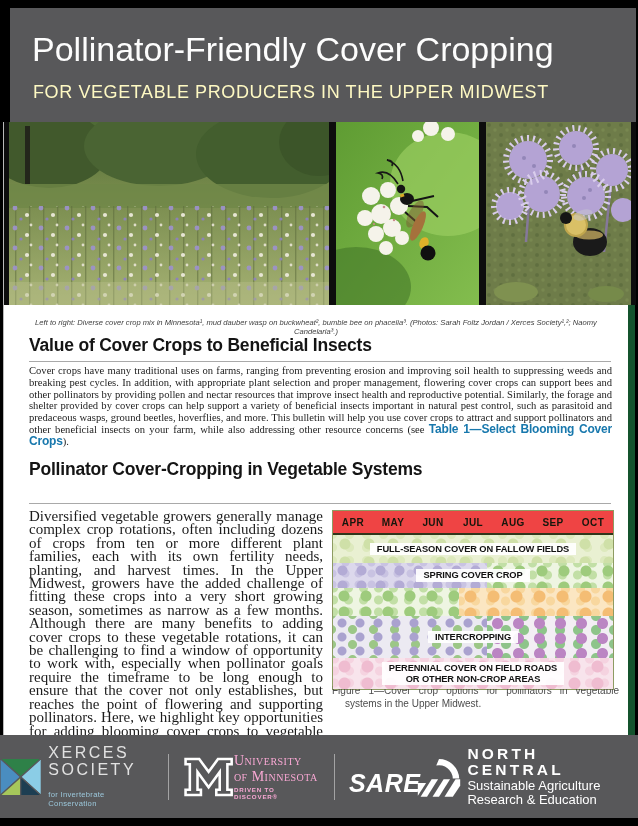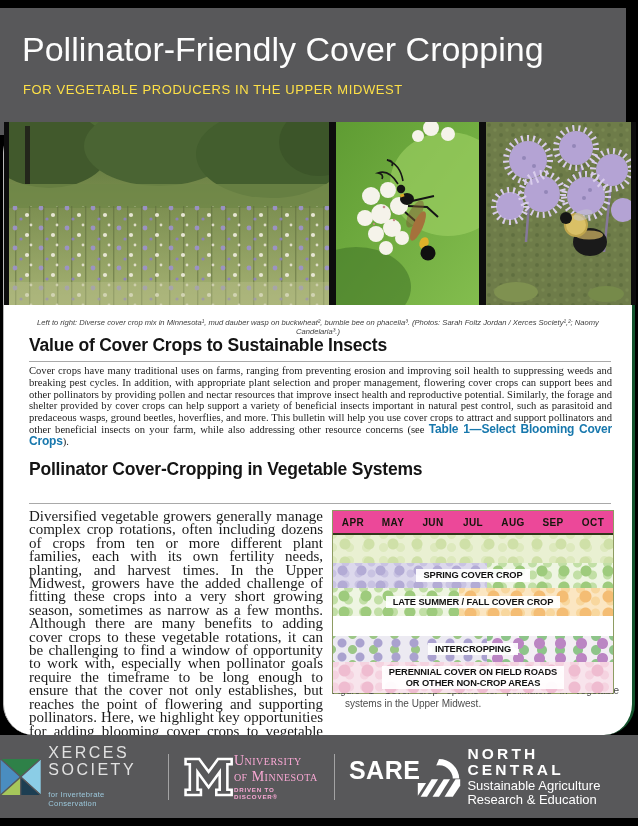--- a/index.html
+++ b/index.html
@@ -1,25 +1,25 @@
 <!DOCTYPE html>
 <html><head>
 <meta charset="utf-8">
 <style>
   html,body{margin:0;padding:0;}
   body{background:#222;font-family:"Liberation Sans",sans-serif;}
   #page{position:relative;width:638px;height:826px;background:#000;overflow:hidden;}
 
   
-  .hdr{position:absolute;left:0;top:8px;width:626px;height:127px;background:#58585a;box-sizing:border-box;}
+  .hdr{position:absolute;left:10px;top:8px;width:626px;height:127px;background:#58585a;box-sizing:border-box;}
   .hdr h1{margin:0;position:absolute;left:22px;top:22px;font-size:34px;font-weight:300;color:#fdfdfd;letter-spacing:0px;font-family:"Liberation Sans",sans-serif;}
-  .hdr h2{margin:0;position:absolute;left:23px;top:74px;font-size:13px;font-weight:300;color:#fde047;letter-spacing:0.6px;}
-
-  
-  .content{position:absolute;left:3px;top:122px;width:632px;height:613px;background:#fff;border-left:1px solid #b9b9b9;border-right:3px solid #14532d;box-sizing:border-box;border-radius:31px;}
+  .hdr h2{margin:0;position:absolute;left:23px;top:74px;font-size:18px;font-weight:300;color:#fef9c3;letter-spacing:0.6px;}
+
+  
+  .content{position:absolute;left:3px;top:122px;width:632px;height:613px;background:#fff;border-left:1px solid #b9b9b9;border-right:7px solid #14532d;box-sizing:border-box;}
 
   
   .photos{position:absolute;left:0;top:0;width:632px;height:183px;background:#0d0d0d;}
   .photo{position:absolute;top:0;height:183px;overflow:hidden;}
   .photo svg{display:block;}
   .ph1{left:5px;width:320px;}
   .ph2{left:332px;width:143px;}
   .ph3{left:482px;width:145px;}
 
   .photocap{position:absolute;left:20px;right:20px;top:196px;text-align:center;font-size:7.6px;font-style:italic;color:#3e3e3e;}
@@ -27,21 +27,21 @@
   .sechead{position:absolute;left:25px;font-size:17.5px;font-weight:700;color:#141414;letter-spacing:-0.2px;}
   .rule{position:absolute;left:25px;width:582px;height:1px;background:#a9a9a9;}
 
   .body1{position:absolute;left:25px;top:243px;width:583px;font-family:"Liberation Serif",serif;font-size:10.6px;line-height:11.8px;text-align:justify;color:#1c1c1c;}
   .body1 a{color:#1878ad;font-weight:700;font-family:"Liberation Sans",sans-serif;font-size:12px;text-decoration:none;letter-spacing:-0.2px;}
 
   .body2{position:absolute;left:25px;top:388px;width:294px;font-family:"Liberation Serif",serif;font-size:15px;line-height:13.4px;text-align:justify;color:#1c1c1c;}
 
   
   .fig{position:absolute;left:328px;top:388px;width:282px;border:1px solid #8e9c63;box-sizing:border-box;background:#fff;}
-  .fig-months{display:flex;height:22px;background:#ec4899;border-bottom:2px solid #31361b;align-items:center;}
+  .fig-months{display:flex;height:22px;background:#ef4444;border-bottom:2px solid #31361b;align-items:center;}
   .fig-months span{flex:1;text-align:center;font-size:10px;font-weight:700;color:#15170c;letter-spacing:0.4px;}
   .figrow{position:relative;display:flex;align-items:center;justify-content:center;overflow:hidden;}
   .figrow .lbl{position:relative;z-index:2;background:rgba(255,255,255,0.93);padding:1px 7px;font-size:9.3px;font-weight:700;color:#111;letter-spacing:-0.1px;text-align:center;line-height:1.12;white-space:pre-line;}
   .pat{position:absolute;top:0;bottom:0;z-index:1;}
   .full{left:0;right:0;}
   .lhalf{left:0;width:55%;}
   .rhalf{right:0;width:45%;}
   .lhalf2{left:0;width:45%;}
   .rhalf2{right:0;width:55%;}
   .p-palegreen{background-color:#e9f0d2;background-image:radial-gradient(circle,#cfe0a8 0 5px,rgba(0,0,0,0) 6px),radial-gradient(circle,#dde9bd 0 4px,rgba(0,0,0,0) 5px);background-size:24px 18px,17px 13px;background-position:0 0,8px 6px;}
@@ -57,21 +57,21 @@
   
   .footer{position:absolute;left:0;top:735px;width:638px;height:83px;background:#58585a;display:flex;align-items:center;justify-content:center;}
   .fgrp{display:flex;align-items:center;}
   .fdiv{width:1px;height:46px;background:rgba(255,255,255,0.45);margin:0 14px;}
   .xer-text{margin-left:7px;}
   .xer-name{font-size:16px;letter-spacing:2.5px;color:#e2e2e2;line-height:1.05;font-weight:400;}
   .xer-tag{font-size:7.6px;color:#9cc8dc;margin-top:11px;letter-spacing:0.3px;}
   .umn-text{color:#f9a8d4;}
   .umn-name{font-family:"Liberation Serif",serif;font-variant:small-caps;font-size:14px;line-height:1.1;letter-spacing:0.5px;}
   .umn-tag{font-size:6.2px;font-weight:700;letter-spacing:0.8px;margin-top:2px;}
-  .sare-wrap{display:flex;align-items:flex-start;}
+  .sare-wrap{display:flex;align-items:flex-end;font-style:italic;}
   .sare-acr{font-size:25px;font-weight:700;color:#fff;letter-spacing:0.5px;margin-right:-4px;position:relative;z-index:2;}
   .sare-text{margin-left:5px;color:#fff;}
   .sare-l1{font-size:15.5px;font-weight:700;letter-spacing:3.2px;line-height:1.05;}
   .sare-l2{font-size:13px;line-height:1.08;}
 </style>
 </head>
 <body>
 
 <div id="page">
 
@@ -205,52 +205,52 @@
             <ellipse cx="97" cy="93" rx="10" ry="5" fill="#c8c8d2" opacity="0.5" transform="rotate(-18 97 93)"></ellipse>
           </g>
           <ellipse cx="30" cy="170" rx="22" ry="10" fill="#7f9150"></ellipse>
           <ellipse cx="120" cy="172" rx="18" ry="8" fill="#768a4a"></ellipse>
         </svg>
       </div>
     </div>
 
     <div class="photocap">Left to right: Diverse cover crop mix in Minnesota¹, mud dauber wasp on buckwheat², bumble bee on phacelia³. (Photos: Sarah Foltz Jordan / Xerces Society¹,²; Naomy Candelaria³.)</div>
 
-    <div class="sechead" style="top:213px;">Value of Cover Crops to Sustainable Insects</div>
+    <div class="sechead" style="top:213px;">Value of Cover Crops to Beneficial Insects</div>
     <div class="rule" style="top:239px;"></div>
     <p class="body1" style="margin:0;"><span>Cover crops have many traditional uses on farms, ranging from preventing erosion and improving soil health to suppressing weeds and breaking pest cycles. In addition, with appropriate plant selection and proper management, flowering cover crops can support bees and other pollinators by providing pollen and nectar resources that improve insect health and reproductive potential. Similarly, the forage and shelter provided by cover crops can help support a variety of beneficial insects important in natural pest control, such as parasitoid and predaceous wasps, ground beetles, hoverflies, and more. This bulletin will help you use cover crops to attract and support pollinators and other beneficial insects on your farm, while also addressing other resource concerns (see </span><a href="#">Table 1—Select Blooming Cover Crops</a><span>).</span></p>
 
     <div class="sechead" style="top:337px;">Pollinator Cover-Cropping in Vegetable Systems</div>
     <div class="rule" style="top:381px;"></div>
     <p class="body2" style="margin:0;">Diversified vegetable growers generally manage complex crop rotations, often including dozens of crops from ten or more different plant families, each with its own fertility needs, planting, and harvest times. In the Upper Midwest, growers have the added challenge of fitting these crops into a very short growing season, sometimes as narrow as a few months. Although there are many benefits to adding cover crops to these vegetable rotations, it can be challenging to find a window of opportunity to work with, especially when pollinator goals require the timeframe to be long enough to ensure that the cover not only establishes, but reaches the point of flowering and supporting pollinators. Here, we highlight key opportunities for adding blooming cover crops to vegetable cropping systems in this region (Figure 1).</p>
 
     <div class="fig">
       <div class="fig-months">
         <span>APR</span>
         <span>MAY</span>
         <span>JUN</span>
         <span>JUL</span>
         <span>AUG</span>
         <span>SEP</span>
         <span>OCT</span>
       </div>
       <div class="figrow" style="height:28px;">
         <div class="pat full p-palegreen"></div>
+        <span class="lbl">FULL-SEASON COVER ON FALLOW FIELDS</span>
       </div>
       <div class="figrow" style="height:25px;">
         <div class="pat lhalf p-lav"></div>
         <div class="pat rhalf p-green"></div>
         <span class="lbl">SPRING COVER CROP</span>
       </div>
       <div class="figrow" style="height:28px;">
         <div class="pat lhalf2 p-green"></div>
         <div class="pat rhalf2 p-orange"></div>
-        <span class="lbl">LATE SUMMER / FALL COVER CROP</span>
-      </div>
-      <div class="figrow" style="height:26px;margin-top:20px;">
+      </div>
+      <div class="figrow" style="height:42px;">
         <div class="pat lhalf p-mix"></div>
         <div class="pat rhalf p-mix2"></div>
         <span class="lbl">INTERCROPPING</span>
       </div>
       <div class="figrow" style="height:31px;">
         <div class="pat full p-pink"></div>
         <span class="lbl">PERENNIAL COVER ON FIELD ROADS
 OR OTHER NON-CROP AREAS</span>
       </div>
     </div>

